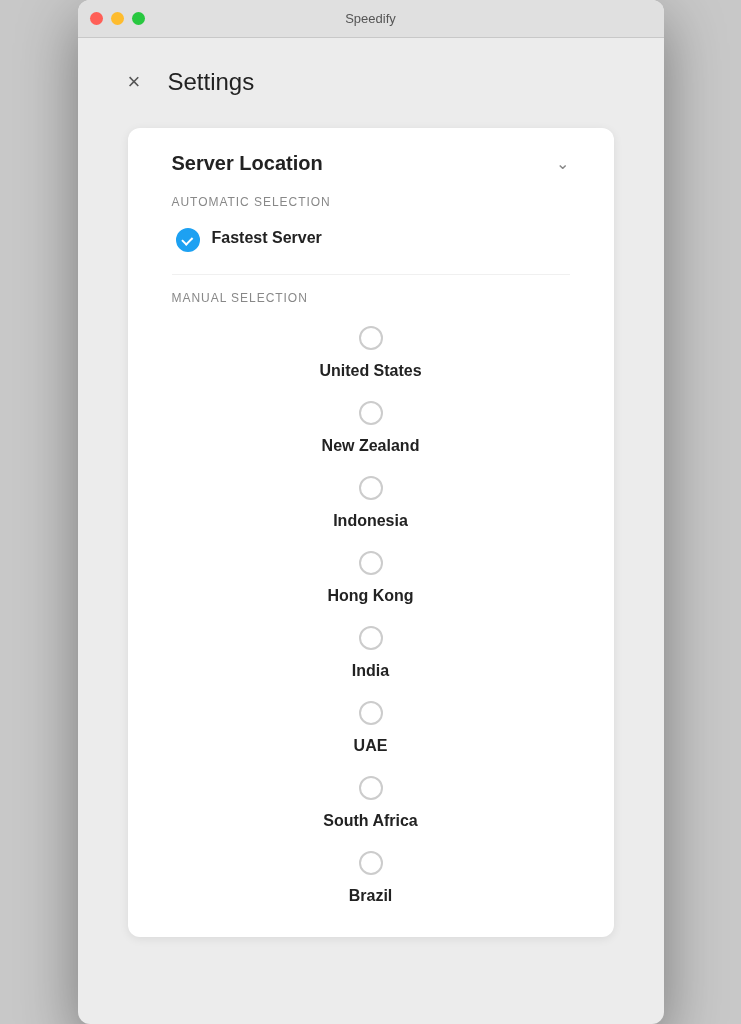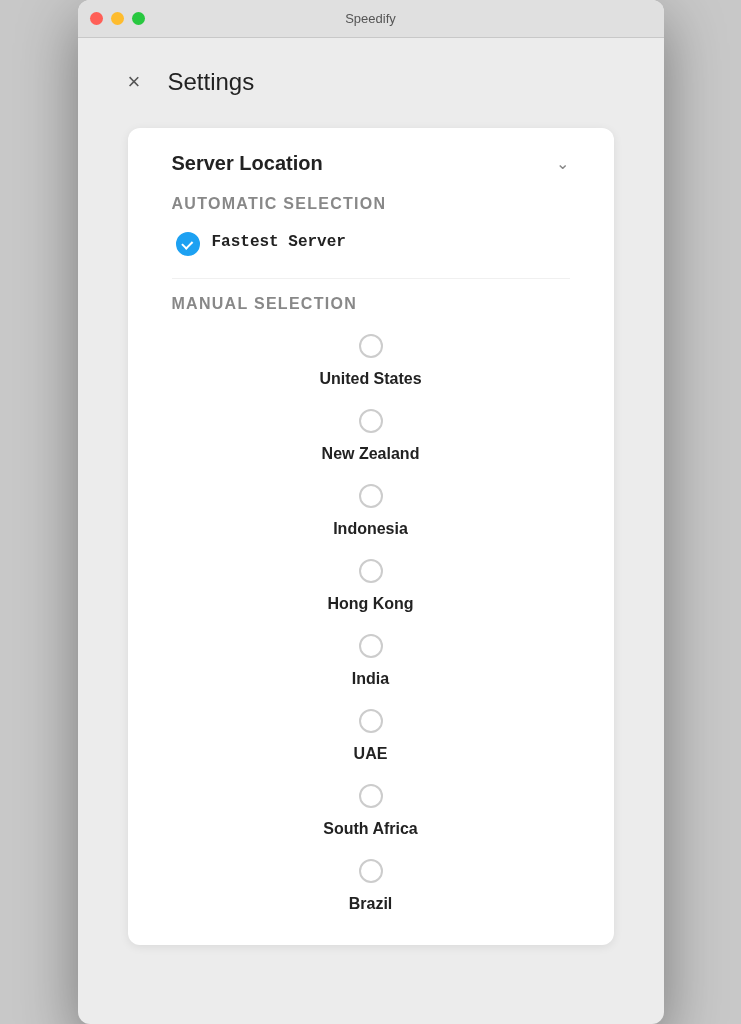--- a/index.html
+++ b/index.html
@@ -117,41 +117,40 @@
       font-weight: 700;
       color: #222;
     }
 
     .chevron-icon {
       color: #888;
       font-size: 16px;
     }
 
     .sub-section-label {
-      font-size: 16px;
-      font-weight: 700;
+      font-size: 12px;
+      font-weight: 400;
       letter-spacing: 0.08em;
       color: #888;
       text-transform: uppercase;
       margin-bottom: 12px;
     }
 
     .radio-group {
       display: flex;
       flex-direction: column;
       gap: 4px;
     }
 
     .radio-item {
       display: flex;
       align-items: flex-start;
       gap: 12px;
       padding: 6px 4px;
       cursor: pointer;
-      font-family: Liberation Mono, monospace;
     }
 
     .radio-circle {
       width: 24px;
       height: 24px;
       border-radius: 50%;
       border: 2px solid #ccc;
       display: flex;
       align-items: center;
       justify-content: center;

